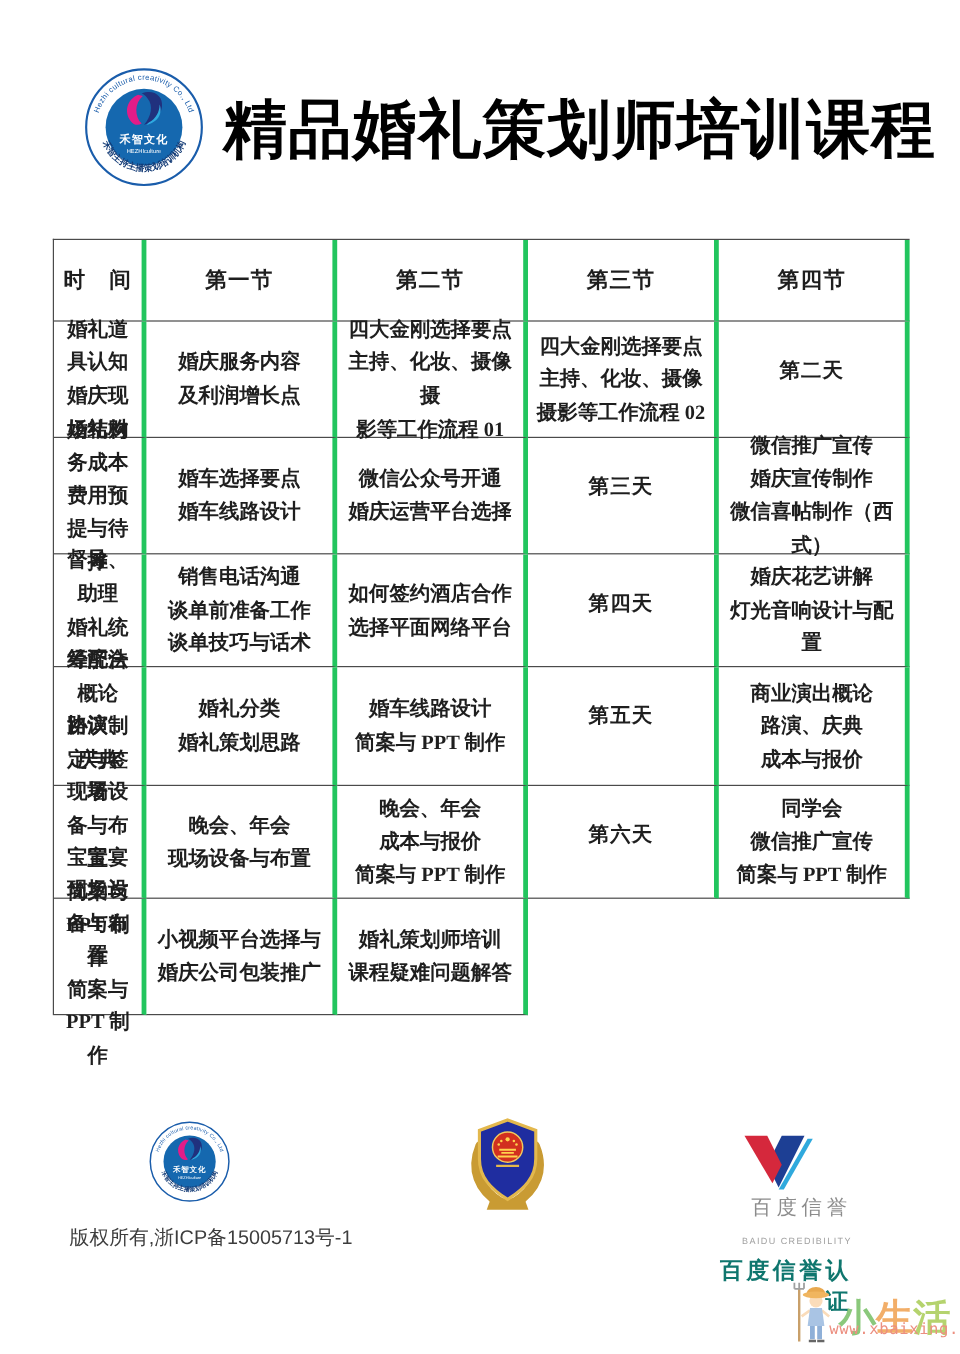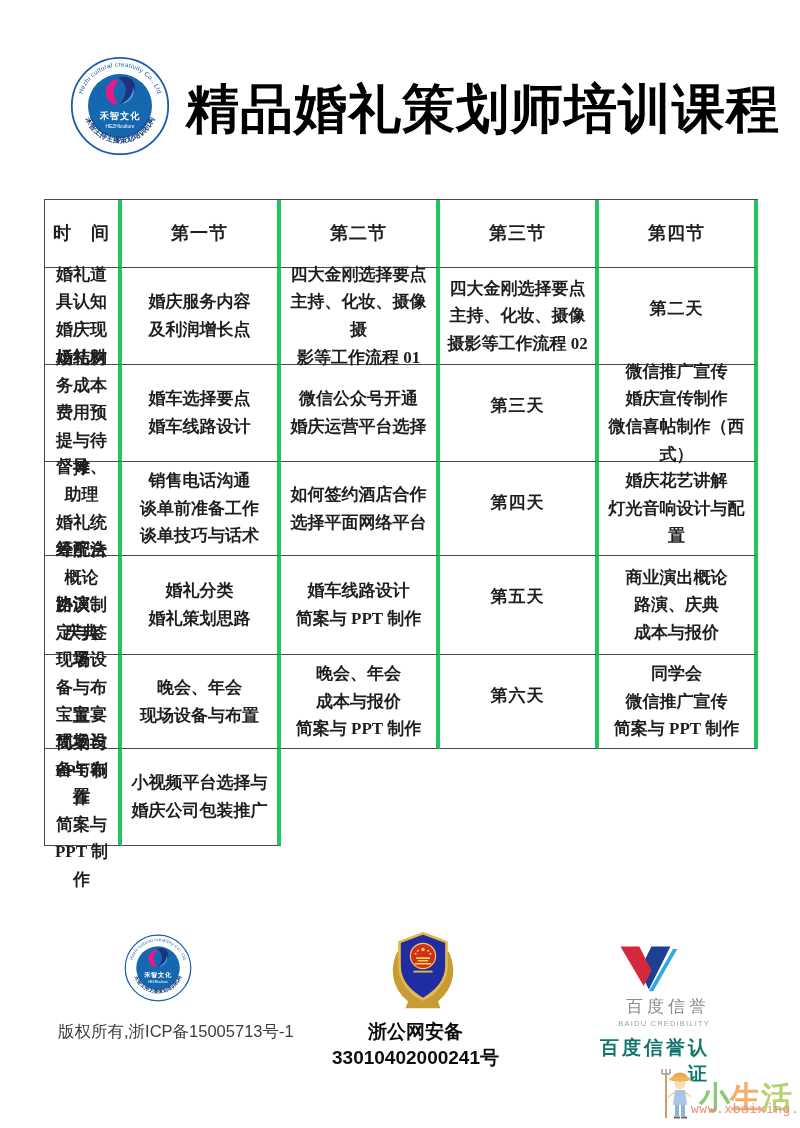--- a/index.html
+++ b/index.html
@@ -45,21 +45,21 @@
     font-size:16.5px; color:#3d3d3d;
   }
   .police-badge { position:absolute; left:388px; top:929px; width:70px; height:80px; }
   .police-record-text {
     position:absolute; left:293px; top:1019px; width:245px;
     text-align:center; font-size:19px; font-weight:700; color:#0d0d0d;
   }
   .baidu-block { position:absolute; left:585px; top:943px; width:125px; text-align:right; }
   .baidu-v { width:72px; height:50px; display:block; margin:0 auto; }
   .baidu-name { font-size:17px; color:#8c8c8c; letter-spacing:4px; margin-top:2px; }
-  .baidu-sub  { font-size:7.5px; color:#a0a0a0; letter-spacing:1.2px; margin-top:1px; }
+  .baidu-sub  { font-size:7.5px; color:#a0a0a0; letter-spacing:1.2px; margin-top:12px; }
   .baidu-cert { font-size:19px; color:#0f766e; letter-spacing:3px; margin-top:7px; font-weight:600; }
 
   
   .watermark { position:absolute; left:655px; top:1063px; width:142px; height:62px; }
   .farmer-icon { position:absolute; left:2px; top:3px; width:42px; height:56px; }
   .wm-brand { position:absolute; left:44px; top:14px; white-space:nowrap;
     font-family:Liberation Sans, sans-serif; font-weight:700; font-size:31px; opacity:0.85; }
   .wm-c1 { color:#76bf65; }
   .wm-c2 { color:#f0a14f; }
   .wm-c3 { color:#a9cc55; }
@@ -158,20 +158,22 @@
 
     <div class="cell day">第六天</div>
     <div class="cell">同学会
 微信推广宣传
 简案与 PPT 制作</div>
     <div class="cell">宝宝宴
 现场设备与布置
 简案与 PPT 制作</div>
     <div class="cell">小视频平台选择与
 婚庆公司包装推广</div>
+    <div class="cell">婚礼策划师培训
+课程疑难问题解答</div>
   </div>
 
   <svg class="hezhi-logo-footer" viewBox="0 0 100 100">
     <defs>
       <path id="arcTop2" d="M 10.5,50 A 39.5,39.5 0 0 1 89.5,50" fill="none"></path>
       <path id="arcBot2" d="M 13.5,50 A 36.5,36.5 0 0 0 86.5,50" fill="none"></path>
     </defs>
     <circle cx="50" cy="50" r="48.2" fill="#ffffff" stroke="#1a5dab" stroke-width="1.8"></circle>
     <circle cx="50" cy="50" r="32" fill="#1568af"></circle>
     <text font-size="6.4" fill="#1a5dab" letter-spacing="0.3" font-family="&quot;Liberation Sans&quot;,sans-serif">
@@ -195,21 +197,20 @@
     <path d="M40,5 L67,15 L67,42 C67,60 56,71 40,81 C24,71 13,60 13,42 L13,15 Z" fill="#1f2da0" stroke="#e3b84d" stroke-width="3"></path>
     <circle cx="40" cy="31" r="14.5" fill="#d2301f" stroke="#f0c95e" stroke-width="1.4"></circle>
     <circle cx="40" cy="23.5" r="2" fill="#ffd34d"></circle>
     <circle cx="34" cy="25" r="1.2" fill="#ffd34d"></circle>
     <circle cx="46" cy="25" r="1.2" fill="#ffd34d"></circle>
     <circle cx="31.5" cy="28.5" r="1.2" fill="#ffd34d"></circle>
     <circle cx="48.5" cy="28.5" r="1.2" fill="#ffd34d"></circle>
     <path d="M32,33.5 h16 M34,36.5 h12 M30.5,40 h19" stroke="#ffd34d" stroke-width="1.8" fill="none"></path>
     <path d="M29,49 h22" stroke="#e3b84d" stroke-width="2.2" fill="none"></path>
   </svg>
-  <div class="police-record-text">浙公网安备 33010402000241号</div>
 
   <div class="baidu-block">
     <svg class="baidu-v" viewBox="0 0 72 58">
       <polygon points="40,4 62,4 37,54 26,32" fill="#1d3f94"></polygon>
       <polygon points="4,4 26,4 40,32 31,50" fill="#d5283c"></polygon>
       <polygon points="65,7 70,7 42,56 37,56" fill="#2fa9dd"></polygon>
     </svg>
     <div class="baidu-name">百度信誉</div>
     <div class="baidu-sub">BAIDU CREDIBILITY</div>
     <div class="baidu-cert">百度信誉认证</div>

